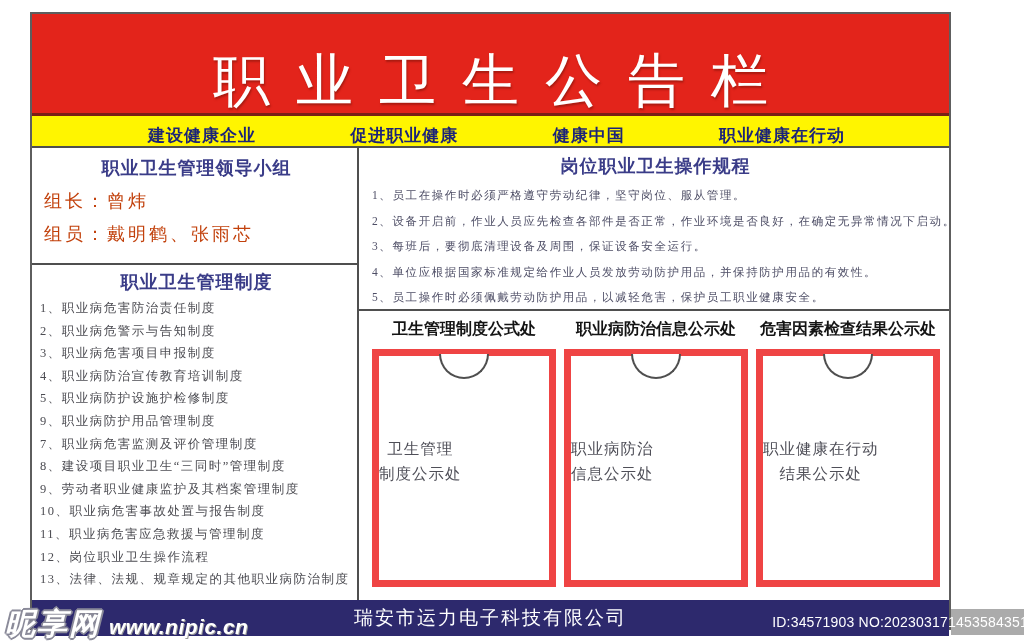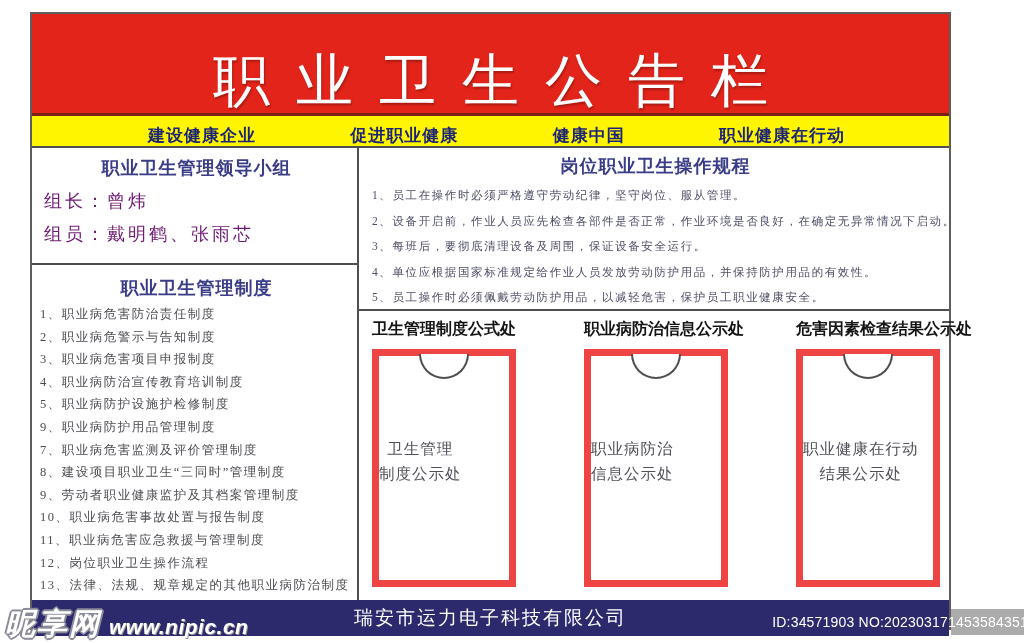--- a/index.html
+++ b/index.html
@@ -20,36 +20,36 @@
                 justify-content:space-between; padding:8px 104px 0 116px; }
   .slogan-bar span { color:#1c2478; font-weight:bold; font-size:17px; letter-spacing:1px; white-space:nowrap; }
 
   .content { height:454px; border-top:2px solid #4f4f4f; display:flex; background:#fff; }
 
   .left-col { width:327px; border-right:2px solid #4f4f4f; }
   .leader-box { height:117px; border-bottom:2px solid #4f4f4f; padding:5px 8px 0 12px; }
   .sec-title { text-align:center; color:#3a3c88; font-weight:bold; font-size:18px;
                letter-spacing:1px; white-space:nowrap; }
   .leader-box .sec-title { margin:3px 0 8px; }
-  .leader-line { font-size:18px; color:#701a75; letter-spacing:3px; margin-top:9px; white-space:nowrap; }
+  .leader-line { font-size:18px; color:#c2410c; letter-spacing:3px; margin-top:9px; white-space:nowrap; }
 
-  .system-box { padding:10px 4px 0 8px; }
+  .system-box { padding:4px 4px 0 8px; }
   .system-box .sec-title { margin:1px 0 3px; }
   .plain-list { list-style:none; }
   .system-box li { font-size:12.5px; color:#4c4c52; letter-spacing:1.5px;
                    line-height:22.6px; white-space:nowrap; }
 
   .right-col { flex:1; min-width:0; }
   .procedures { height:163px; border-bottom:2px solid #4f4f4f; padding:4px 10px 0 13px; }
   .procedures .sec-title { margin:2px 0 5px; }
   .procedures li { font-size:11.5px; color:#4e4e66; letter-spacing:1.6px;
                    line-height:25.5px; white-space:nowrap; }
 
   .pockets { display:flex; justify-content:space-between; padding:8px 9px 0 13px; }
-  .pocket { width:144px; }
+  .pocket { width:184px; }
   .pocket-title { text-align:center; font-size:16px; font-weight:bold; color:#141414;
                   white-space:nowrap; margin-bottom:9px; }
   .pocket-box { position:relative; height:238px; border:7px solid #ef4444; background:#fff;
                 display:flex; align-items:center; justify-content:flex-start; }
   .notch { position:absolute; top:-2px; left:50%; transform:translateX(-50%);
            width:50px; height:25px; background:#fff; border:2px solid #4f4f4f; border-top:none;
            border-radius:0 0 25px 25px; }
   .pocket-text { text-align:center; font-size:15.5px; color:#4f4f58; letter-spacing:1px;
                  line-height:25px; margin-top:-14px; }
 

